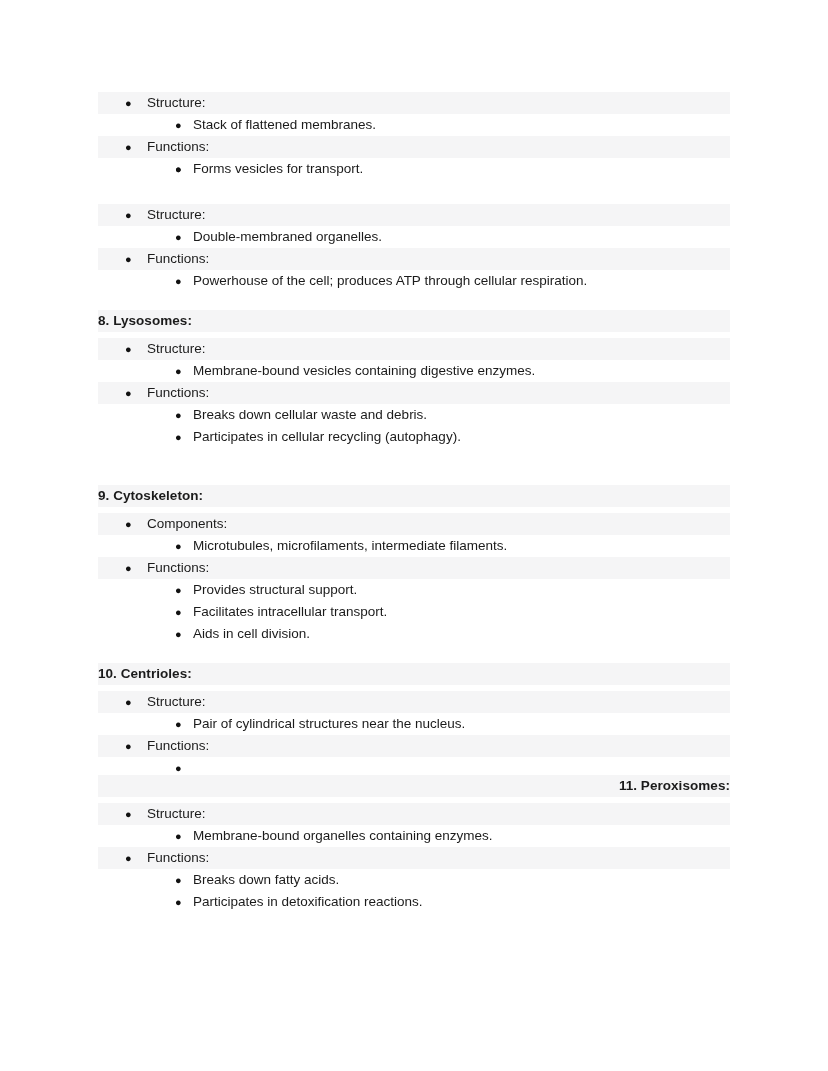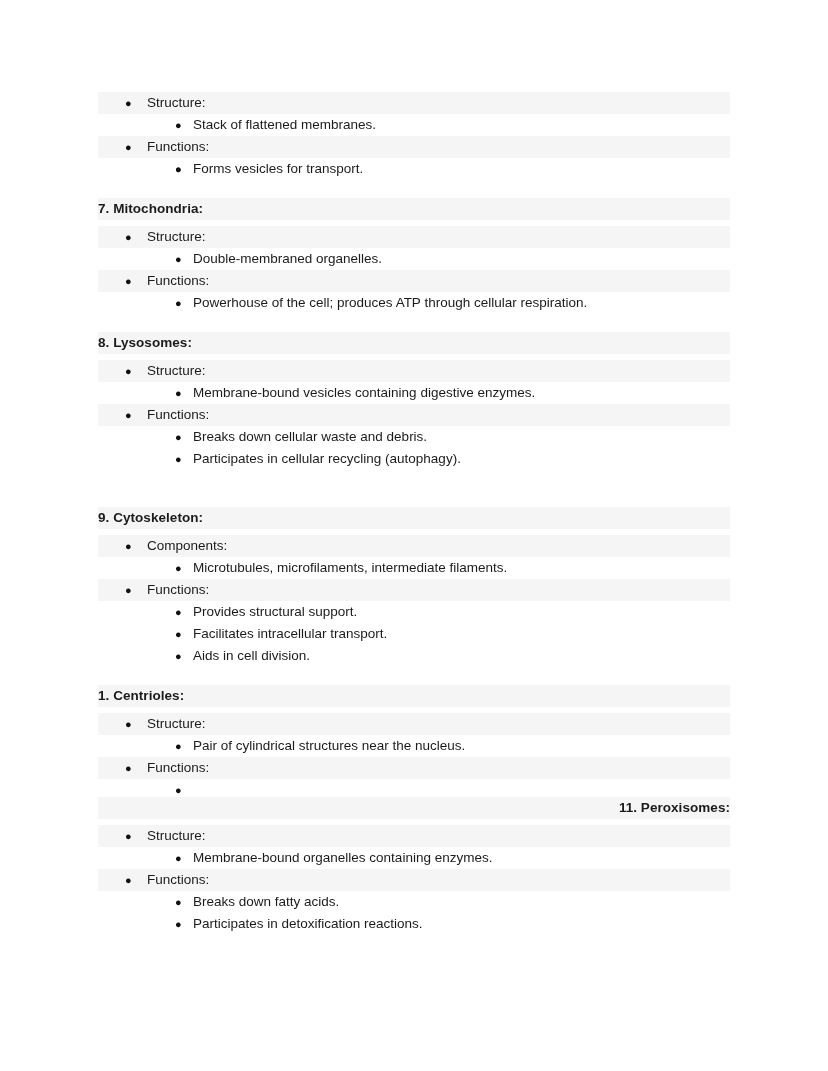--- a/index.html
+++ b/index.html
@@ -101,21 +101,20 @@
 <div id="page" style="background: rgb(255, 255, 255);">
   <div id="content">
       <div class="section">
         <div class="lvl1" style="background: rgb(245, 245, 246); color: rgb(27, 27, 27);"><span class="bullet">●</span><span>Structure:</span></div>
         <div class="lvl2" style="color: rgb(27, 27, 27);"><span class="bullet">●</span><span>Stack of flattened membranes.</span></div>
         <div class="lvl1" style="background: rgb(245, 245, 246); color: rgb(27, 27, 27);"><span class="bullet">●</span><span>Functions:</span></div>
         <div class="lvl2" style="color: rgb(27, 27, 27);"><span class="bullet">●</span></div>
         <div class="lvl2" style="color: rgb(27, 27, 27);"><span class="bullet">●</span><span>Forms vesicles for transport.</span></div>
       </div>
       <div class="section spaced">
-        <div class="section-heading" style="background: rgb(245, 245, 246); color: rgb(27, 27, 27);">7. Mitochondria:</div>
         <div class="gap-after-heading"></div>
         <div class="lvl1" style="background: rgb(245, 245, 246); color: rgb(27, 27, 27);"><span class="bullet">●</span><span>Structure:</span></div>
         <div class="lvl2" style="color: rgb(27, 27, 27);"><span class="bullet">●</span><span>Double-membraned organelles.</span></div>
         <div class="lvl1" style="background: rgb(245, 245, 246); color: rgb(27, 27, 27);"><span class="bullet">●</span><span>Functions:</span></div>
         <div class="lvl2" style="color: rgb(27, 27, 27);"><span class="bullet">●</span><span>Powerhouse of the cell; produces ATP through cellular respiration.</span></div>
       </div>
       <div class="section spaced">
         <div class="section-heading" style="background: rgb(245, 245, 246); color: rgb(27, 27, 27);">8. Lysosomes:</div>
         <div class="gap-after-heading"></div>
         <div class="lvl1" style="background: rgb(245, 245, 246); color: rgb(27, 27, 27);"><span class="bullet">●</span><span>Structure:</span></div>
@@ -128,21 +127,21 @@
         <div class="section-heading" style="background: rgb(245, 245, 246); color: rgb(27, 27, 27); margin-top: 37px;">9. Cytoskeleton:</div>
         <div class="gap-after-heading"></div>
         <div class="lvl1" style="background: rgb(245, 245, 246); color: rgb(27, 27, 27);"><span class="bullet">●</span><span>Components:</span></div>
         <div class="lvl2" style="color: rgb(27, 27, 27);"><span class="bullet">●</span><span>Microtubules, microfilaments, intermediate filaments.</span></div>
         <div class="lvl1" style="background: rgb(245, 245, 246); color: rgb(27, 27, 27);"><span class="bullet">●</span><span>Functions:</span></div>
         <div class="lvl2" style="color: rgb(27, 27, 27);"><span class="bullet">●</span><span>Provides structural support.</span></div>
         <div class="lvl2" style="color: rgb(27, 27, 27);"><span class="bullet">●</span><span>Facilitates intracellular transport.</span></div>
         <div class="lvl2" style="color: rgb(27, 27, 27);"><span class="bullet">●</span><span>Aids in cell division.</span></div>
       </div>
       <div class="section spaced">
-        <div class="section-heading" style="background: rgb(245, 245, 246); color: rgb(27, 27, 27);">1. Centrioles:</div>
+        <div class="section-heading" style="background: rgb(245, 245, 246); color: rgb(27, 27, 27);">10. Centrioles:</div>
         <div class="gap-after-heading"></div>
         <div class="lvl1" style="background: rgb(245, 245, 246); color: rgb(27, 27, 27);"><span class="bullet">●</span><span>Structure:</span></div>
         <div class="lvl2" style="color: rgb(27, 27, 27);"><span class="bullet">●</span><span>Pair of cylindrical structures near the nucleus.</span></div>
         <div class="lvl1" style="background: rgb(245, 245, 246); color: rgb(27, 27, 27);"><span class="bullet">●</span><span>Functions:</span></div>
         <div class="lvl2" style="color: rgb(27, 27, 27);"><span class="bullet">●</span></div>
       </div>
       <div class="section spaced">
         <div class="section-heading" style="background: rgb(245, 245, 246); color: rgb(27, 27, 27); text-align: right;">11. Peroxisomes:</div>
         <div class="gap-after-heading"></div>
         <div class="lvl1" style="background: rgb(245, 245, 246); color: rgb(27, 27, 27);"><span class="bullet">●</span><span>Structure:</span></div>

